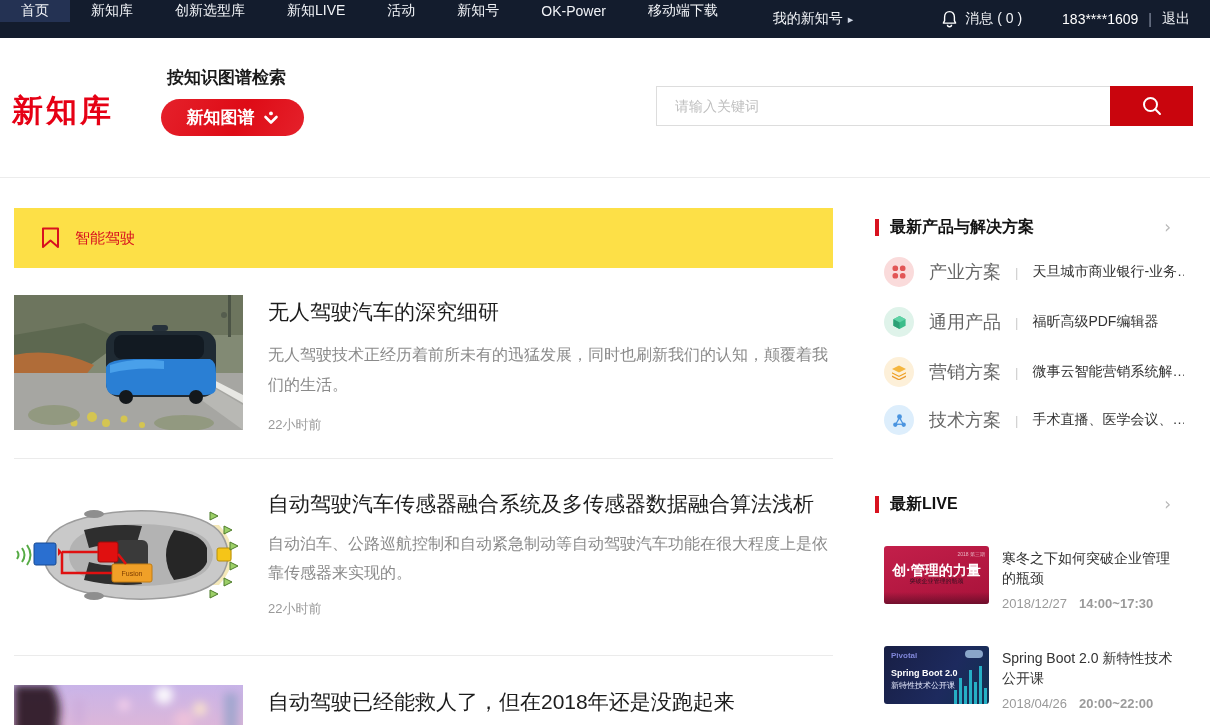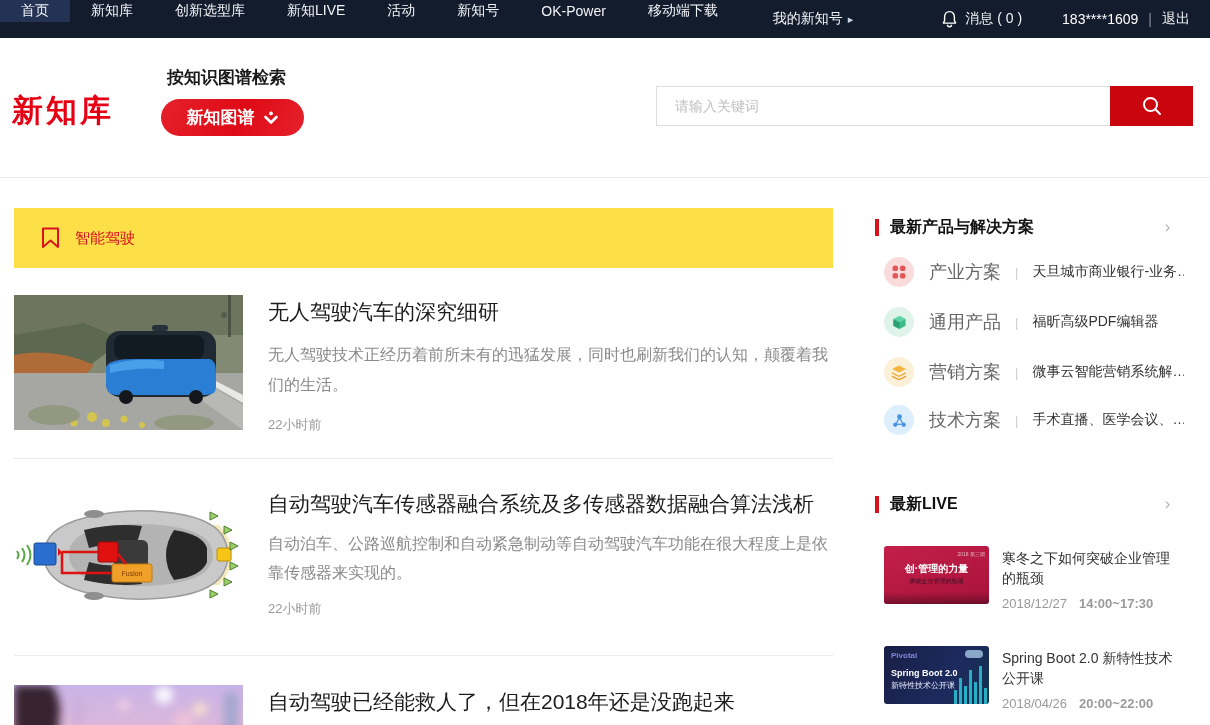--- a/index.html
+++ b/index.html
@@ -76,21 +76,21 @@
   .p-ico.orange { background:#fdf0d9; } .p-ico.blue { background:#ddeefc; }
   .p-label { margin-left:15px; font-size:18px; color:#666; white-space:nowrap; }
   .p-pipe { margin:0 14px; color:#ccc; font-size:13px; }
   .p-name { font-size:14px; color:#333; white-space:nowrap; overflow:hidden; max-width:170px; }
 
   .live-row { position:absolute; left:884px; width:302px; display:flex; cursor:pointer; }
   .lr0 { top:546px; } .lr1 { top:646px; }
   .live-thumb { width:105px; height:58px; flex:0 0 105px; border-radius:3px; overflow:hidden; position:relative; }
   .lt-red { background:linear-gradient(160deg,#c31f4a,#a8123a); }
   .lt-red .t1 { position:absolute; top:5px; left:0; right:4px; text-align:right; font-size:5px; color:#e9b7c4; }
-  .lt-red .t2 { position:absolute; top:16px; left:0; right:0; text-align:center; font-size:10px; font-weight:bold; color:#fff; }
+  .lt-red .t2 { position:absolute; top:16px; left:0; right:0; text-align:center; font-size:14px; font-weight:bold; color:#fff; }
   .lt-red .t3 { position:absolute; top:31px; left:0; right:0; text-align:center; font-size:6px; color:#301120; }
   .lt-red .t4 { position:absolute; bottom:0; left:0; right:0; height:12px;
     background:linear-gradient(0deg,rgba(60,10,30,.55),transparent); }
   .lt-navy { background:linear-gradient(120deg,#181f45 0%,#1d2a5e 60%,#123150 100%);text-align:right; }
   .lt-navy .brand { position:absolute; top:5px; left:7px; font-size:8px; color:#7f86d8; font-weight:bold; }
   .lt-navy .l1 { position:absolute; top:22px; left:7px; font-size:9px; font-weight:bold; color:#fff; }
   .lt-navy .l2 { position:absolute; top:34px; left:7px; font-size:8px; color:#e8ecff; }
   .lt-navy .cloud { position:absolute; top:4px; right:6px; width:18px; height:8px; border-radius:6px; background:#8aa6c9; }
   .bars { position:absolute; right:2px; bottom:0; height:40px; display:flex; align-items:flex-end; gap:2px; }
   .bars i { display:block; width:3px; background:#29c7d8; opacity:.85; }

